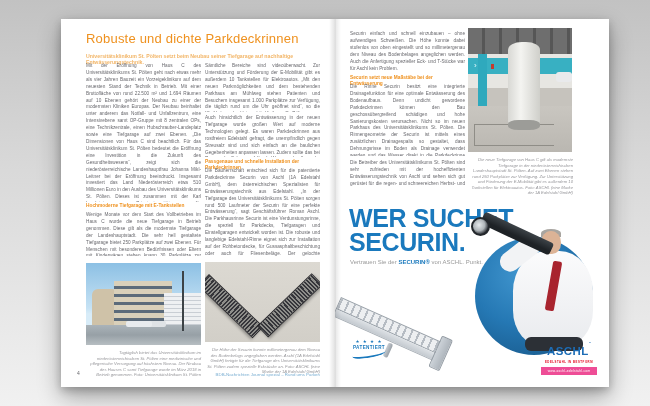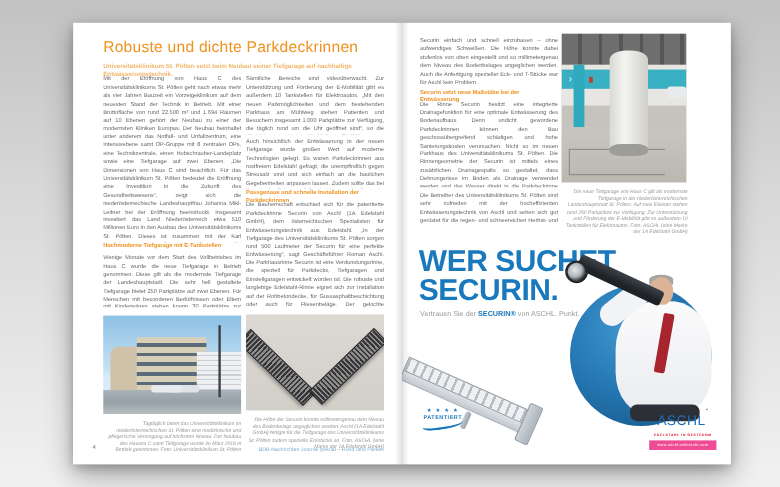--- a/index.html
+++ b/index.html
@@ -99,21 +99,21 @@
   .channel-side { width:116px; height:8px; background:linear-gradient(180deg,#dde1e5,#c3c9cf); border:1px solid #a6adb4; border-top:none; }
   .channel-flange { position:absolute; left:108px; top:-6px; width:12px; height:34px; background:linear-gradient(90deg,#ccd2d8,#aeb5bc); border:1px solid #949ca4; border-radius:2px; transform:rotate(0deg); }
   .channel-leg { position:absolute; left:62px; top:22px; width:5px; height:15px; background:linear-gradient(90deg,#c8cdd2,#9aa1a8); border-radius:2px; }
 
   .badge { position:absolute; left:10px; top:320px; width:48px; text-align:center; z-index:3; }
   .badge-stars { font-size:4.5px; color:#1a79bd; letter-spacing:1px; }
   .badge-text { font-size:4.6px; font-weight:700; color:#1a79bd; letter-spacing:0.4px; margin-top:1px; }
   .badge-swoosh { width:34px; height:7px; margin:1px auto 0; border-bottom:2.5px solid #1a79bd; border-radius:0 0 90% 40%/0 0 100% 60%; transform:rotate(-6deg); }
 
   .logo-block { position:absolute; left:205px; top:322px; width:58px; text-align:center; z-index:3; }
-  .logo-name { font-size:11.5px; font-weight:400; color:#1d6db6; letter-spacing:0.4px; }
+  .logo-name { font-size:11.5px; font-weight:700; color:#1d6db6; letter-spacing:0.4px; }
   .logo-mark { font-size:7px; font-weight:800; color:#1d6db6; vertical-align:top; }
   .logo-sub { font-size:2.8px; font-weight:700; color:#e2001a; letter-spacing:0.55px; margin-top:0.5px; }
   .logo-url { margin:3px auto 0; width:56px; height:8px; background:#ee4d96; color:#ffffff;
     font-size:3.2px; line-height:8px; text-align:center; letter-spacing:0.3px; }
 </style>
 </head>
 <body>
 
 <div class="stage">
   <div class="spread">

